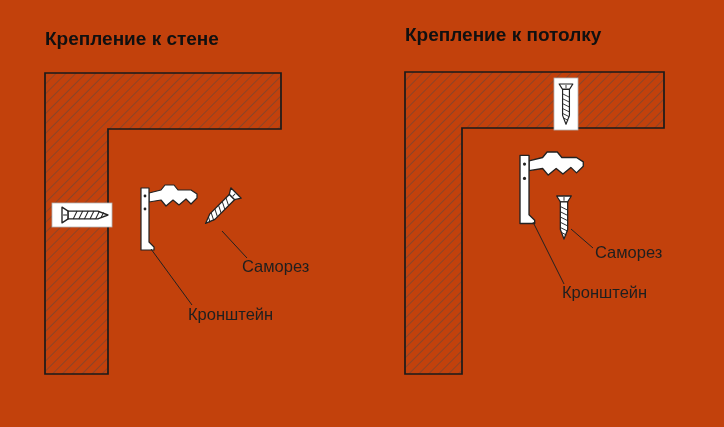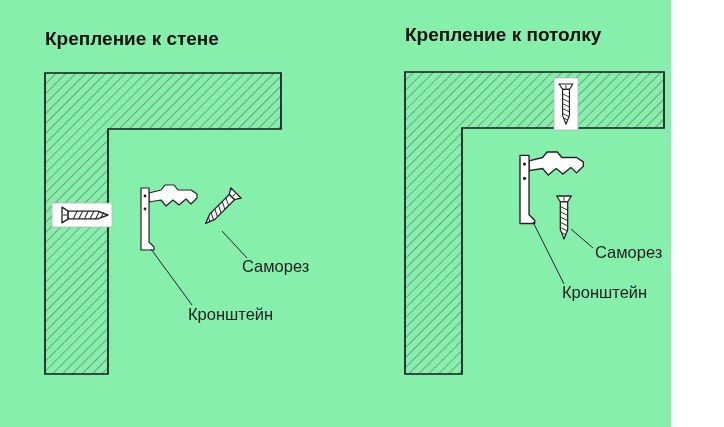--- a/index.html
+++ b/index.html
@@ -1,21 +1,21 @@
 <!DOCTYPE html>
 <html><head>
 <meta charset="utf-8">
 <style>
   * { box-sizing: border-box; }
   html, body { margin: 0; padding: 0; background: #ffffff; }
   .page {
     position: relative;
-    width: 671px;
+    width: 724px;
     height: 427px;
-    background: #86efac;
+    background: #c2410c;
     overflow: hidden;
     font-family: "Liberation Sans", sans-serif;
     text-decoration: underline;
   }
   svg { display: block; }
   .hatch-line { stroke: #4a4a4a; stroke-width: 0.9; }
   .section { fill: url(#hatch); stroke: #1a1a1a; stroke-width: 1.7; }
   .metal { fill: #ffffff; stroke: #222222; stroke-width: 1.2; stroke-linejoin: round; }
   .thread { stroke: #222222; stroke-width: 0.9; }
   .rivet { fill: #222222; }

